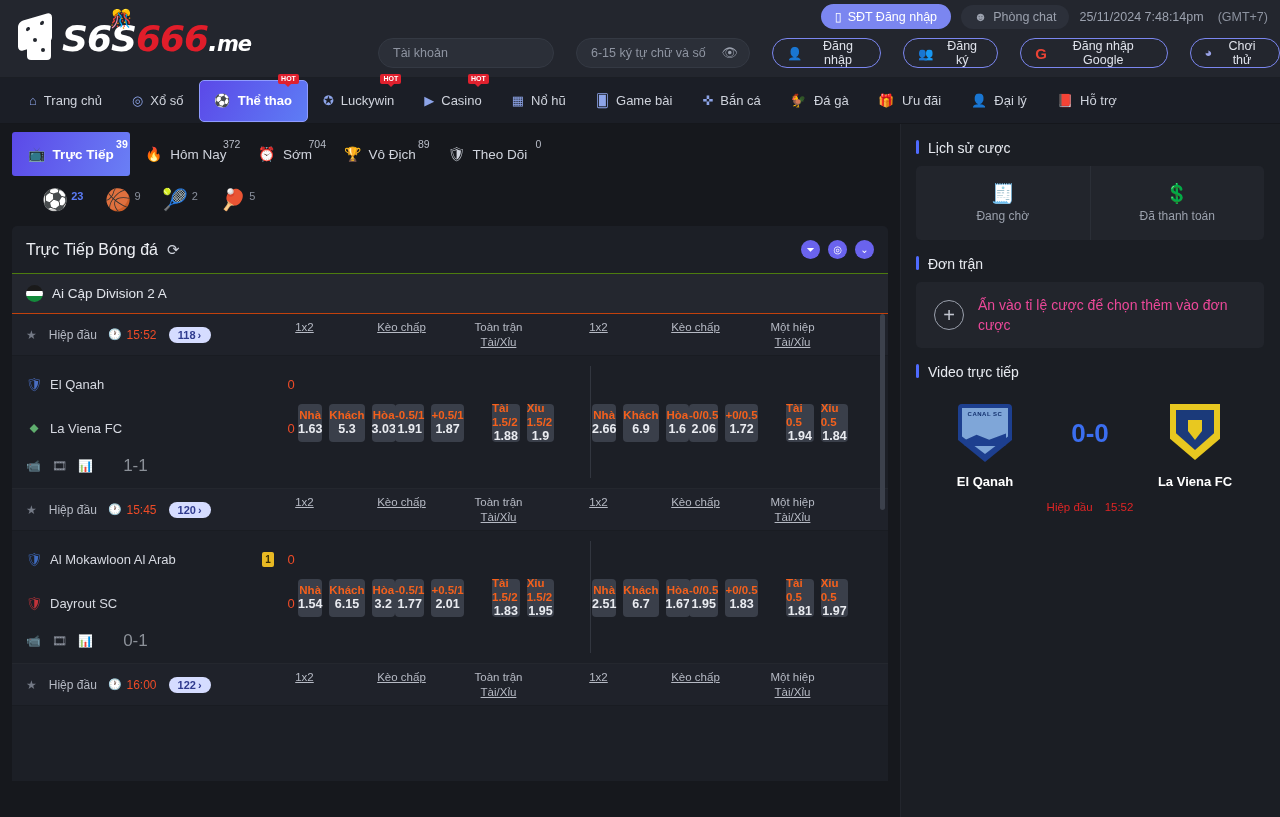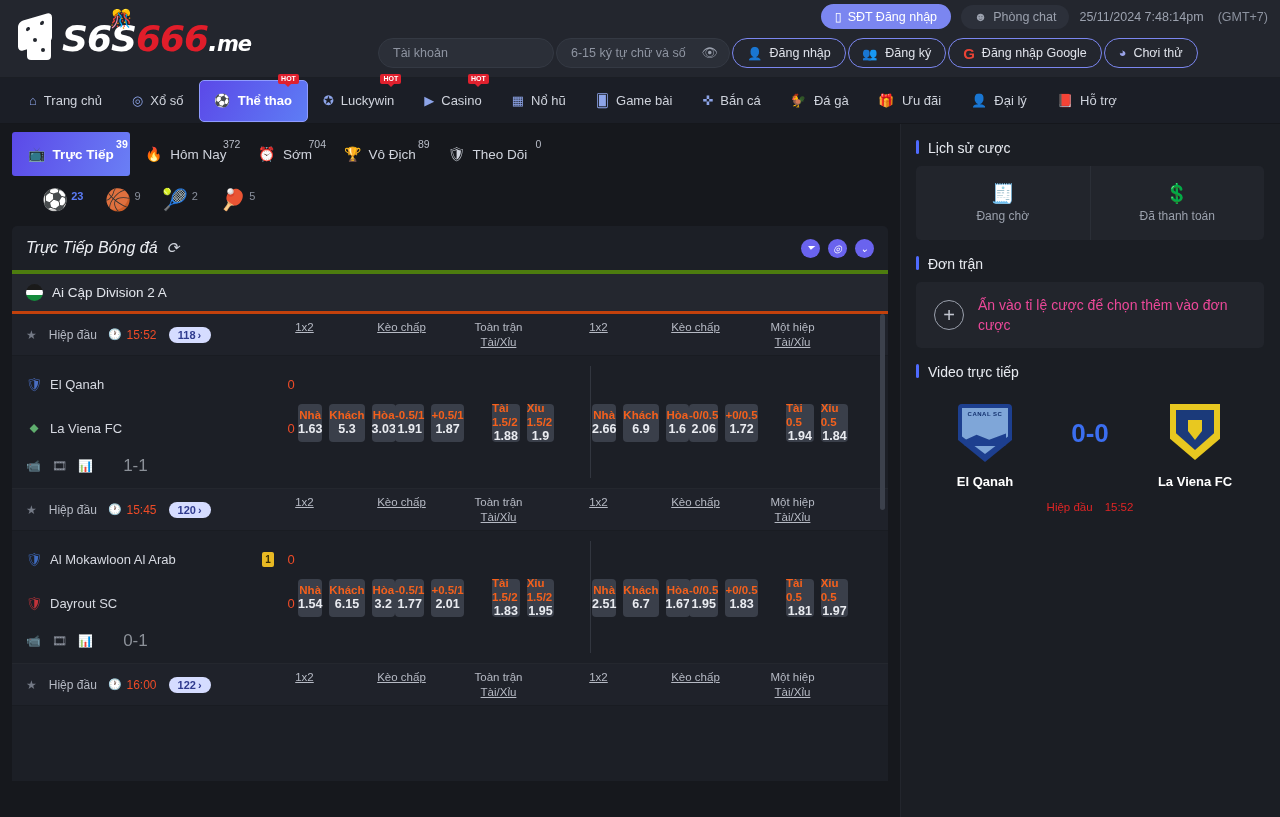--- a/index.html
+++ b/index.html
@@ -67,21 +67,21 @@
     background: #2c303a; color: #9ba1ae;
     border-radius: 14px; padding: 5px 13px;
     display: flex; align-items: center; gap: 6px;
     font-size: 12.5px;
   }
   .clockstamp { color: #9ba1ae; font-size: 12.5px; }
   .gmt { color: #8c929f; font-size: 12.5px; margin-left: 4px; }
 
   .hdr-form {
     position: absolute; left: 378px; top: 38px;
-    display: flex; align-items: flex-start; gap: 2px;
+    display: flex; align-items: flex-start; gap: 22px;
   }
   .inp {
     height: 30px; border-radius: 15px;
     background: #2b2f38; border: 1px solid #343943;
     color: #9ba1ae; font-size: 12.5px;
     padding: 0 14px; outline: none;
     font-family: "Liberation Sans", sans-serif;
   }
   .inp::placeholder { color: #8e94a1; }
   .inp-user { width: 176px; }
@@ -175,37 +175,36 @@
     margin: 4px 12px 0 12px;
     background: #1c1f26;
     border-radius: 5px 5px 0 0;
     height: 555px;
     overflow: hidden;
     position: relative;
   }
   .panel-head {
     height: 48px; display: flex; align-items: center;
     padding: 0 14px; justify-content: space-between;
-    border-bottom: 4px solid #4d7c0f;
-    font-style: italic;
+    border-bottom: 1px solid #4d7c0f;
   }
   .panel-title { font-size: 16px; color: #eceef3; display: flex; align-items: center; gap: 9px; }
   .refresh { color: #cdd1da; font-size: 15px; cursor: pointer; }
   .head-icons { display: flex; gap: 8px; }
   .circ-btn {
     width: 19px; height: 19px; border-radius: 50%;
     background: #6a63ee; color: #fff;
     display: flex; align-items: center; justify-content: center;
     font-size: 10px; cursor: pointer;
   }
 
   .league-row {
     height: 40px; display: flex; align-items: center; gap: 9px;
     padding: 0 14px; background: #24272f; font-size: 13.5px; color: #e2e5ec;
-    border-bottom: 3px solid #c2410c;
+    border-bottom: 1px solid #c2410c;
   }
   .flag { width: 17px; height: 17px; border-radius: 50%; overflow: hidden; display:inline-block; position: relative; }
 
   .match-head {
     height: 42px; display: flex; align-items: center;
     background: #1f222a; padding: 0 0 0 14px;
     border-bottom: 1px solid #191c22;
     font-size: 12px; color: #b6bac4;
     position: relative;
   }

